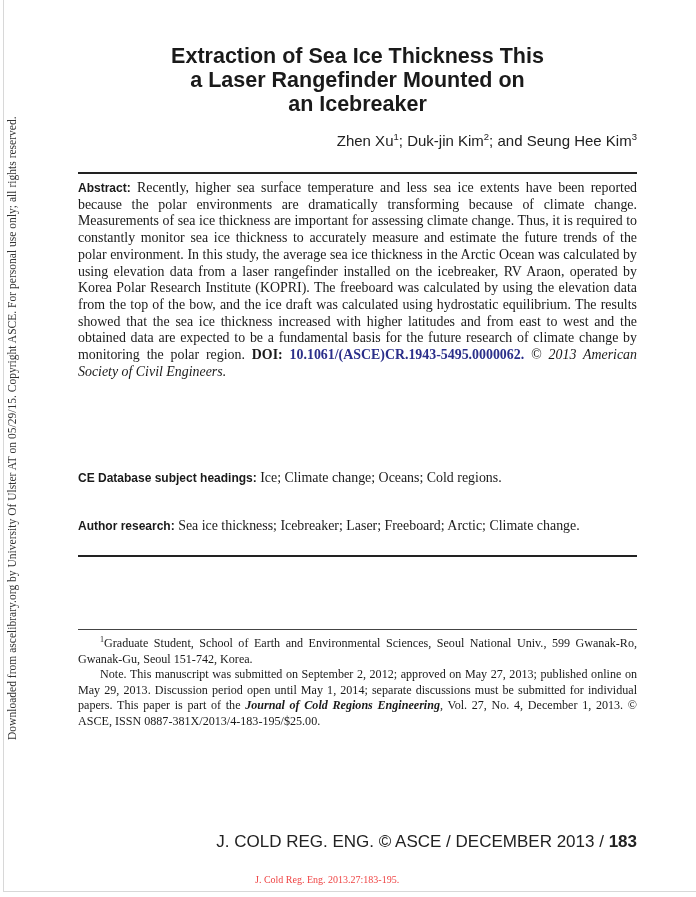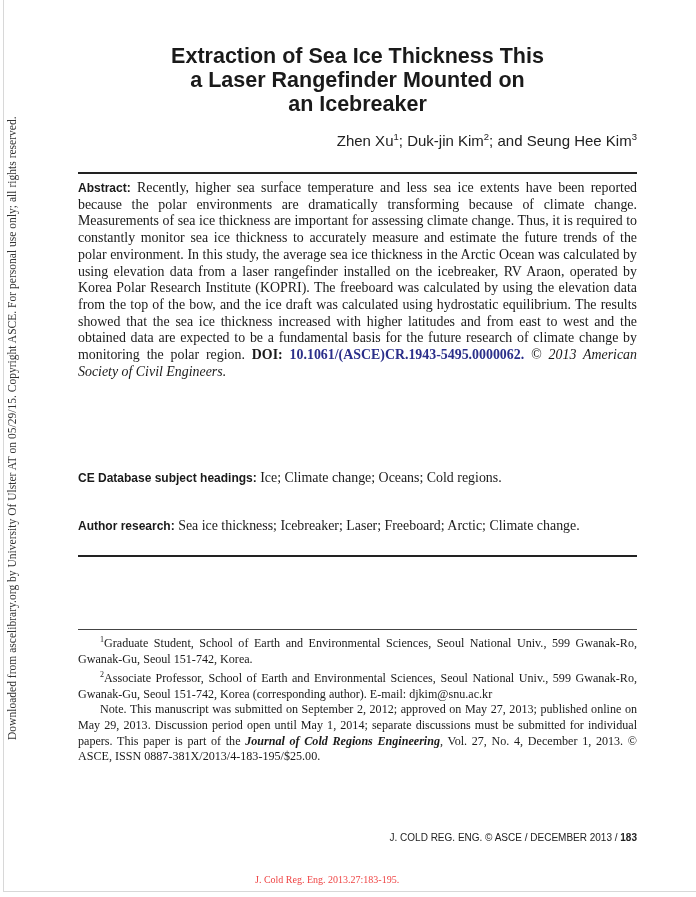--- a/index.html
+++ b/index.html
@@ -56,21 +56,21 @@
     position: absolute; left: 78px; width: 559px; top: 632px;
     font-family: "Liberation Serif", serif; font-size: 12.1px; line-height: 15.6px;
     text-align: justify; color: #1a1a1a;
   }
   .footnotes p { margin: 0; text-indent: 22px; }
   .footnotes sup { font-size: 8px; }
   .bi { font-weight: bold; font-style: italic; }
 
   .running-footer {
     position: absolute; left: 78px; width: 559px; top: 832px;
-    font-family: "Liberation Sans", sans-serif; font-size: 10px; text-align: right; color: #222;
+    font-family: "Liberation Sans", sans-serif; font-size: 17px; text-align: right; color: #222;
   }
   .running-footer b { font-weight: bold; }
 
   .citation-line {
     position: absolute; left: 255px; top: 874px;
     font-family: "Liberation Serif", serif; font-size: 10px; color: #ef4444;
   }
 </style>
 </head>
 <body>
@@ -102,21 +102,20 @@
 
 <div class="keywords">
   <span class="sans-bold">Author research:</span><span> Sea ice thickness; Icebreaker; Laser; Freeboard; Arctic; Climate change.</span>
 </div>
 
 <div class="rule mid"></div>
 <div class="rule foot"></div>
 
 <div class="footnotes">
   <p><sup>1</sup><span>Graduate Student, School of Earth and Environmental Sciences, Seoul National Univ., 599 Gwanak-Ro, Gwanak-Gu, Seoul 151-742, Korea.</span></p>
-  <p><sup>2</sup><span>Associate Professor, School of Earth and Environmental Sciences, Seoul National Univ., 599 Gwanak-Ro, Gwanak-Gu, Seoul 151-742, Korea (corresponding author). E-mail: djkim@snu.ac.kr</span></p>
   <p><span>Note. This manuscript was submitted on September 2, 2012; approved on May 27, 2013; published online on May 29, 2013. Discussion period open until May 1, 2014; separate dis­cussions must be submitted for individual papers. This paper is part of the </span><span class="bi">Journal of Cold Regions Engineering</span><span>, Vol. 27, No. 4, December 1, 2013. © ASCE, ISSN 0887-381X/2013/4-183-195/$25.00.</span></p>
 </div>
 
 <div class="running-footer">
   <span>J. COLD REG. ENG. © ASCE / DECEMBER 2013 / </span><b>183</b>
 </div>
 
 <div class="citation-line">J. Cold Reg. Eng. 2013.27:183-195.</div>
 
 </body></html>

